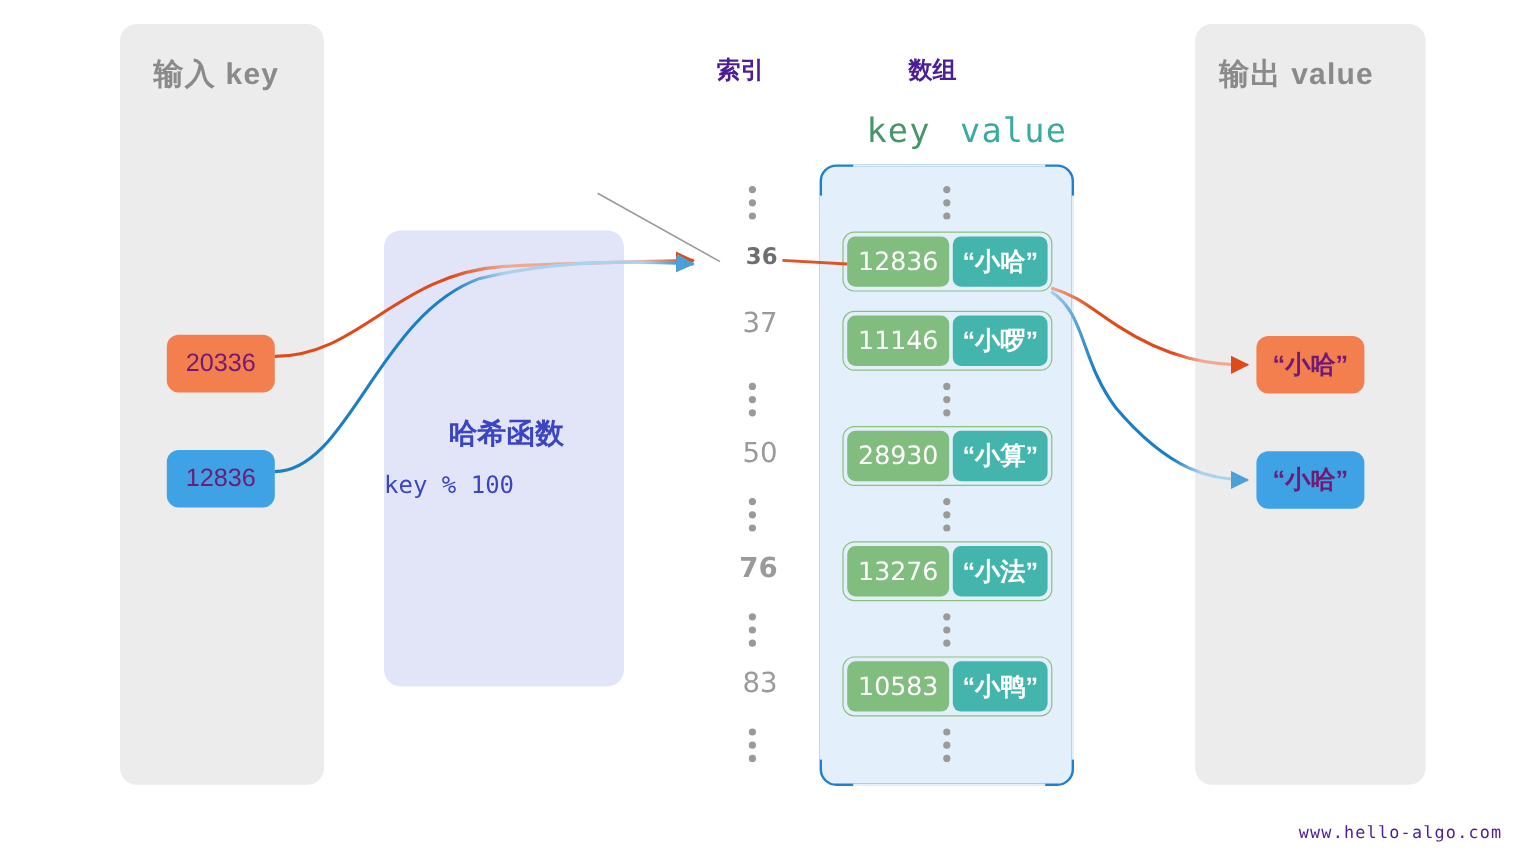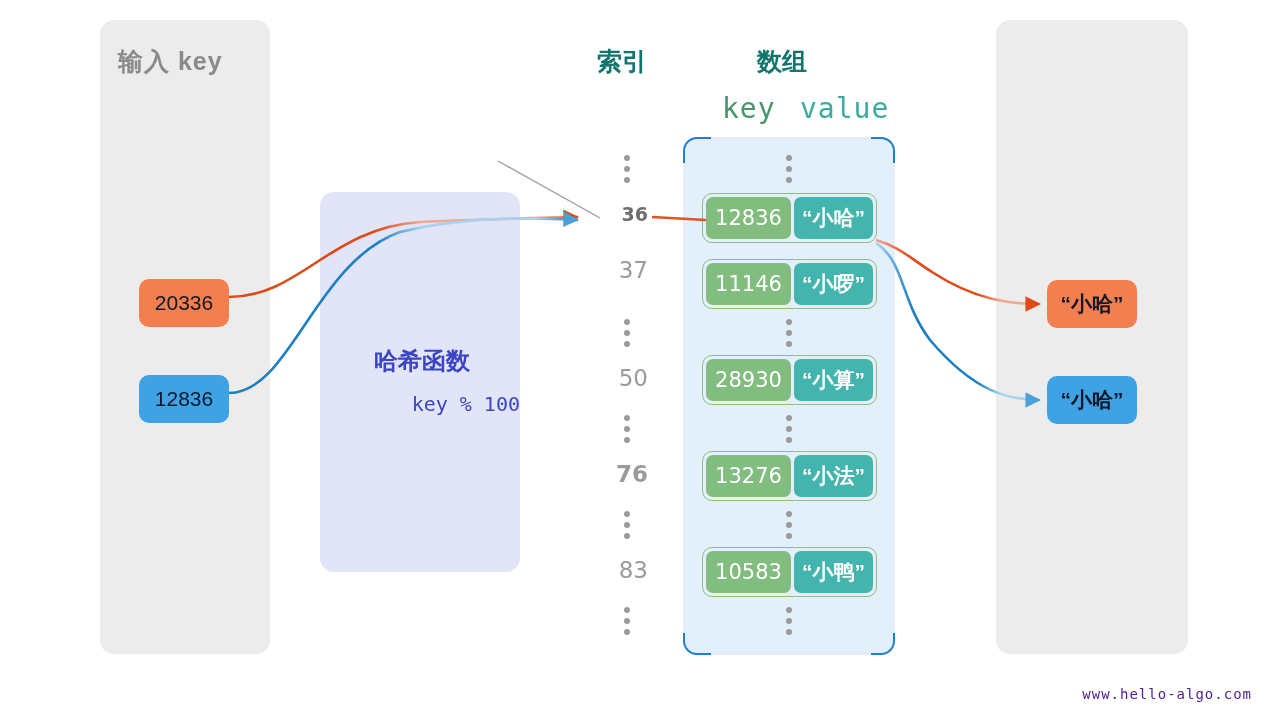--- a/index.html
+++ b/index.html
@@ -20,29 +20,29 @@
   #panel-input{left:100px;top:20px;width:170px;height:634px;}
   #panel-output{left:996px;top:20px;width:192px;height:634px;}
   .panel-title{
     position:absolute;
     color:#8a8a8a;
     font-weight:bold;
     font-size:25px;
     letter-spacing:1px;
     white-space:nowrap;
   }
-  #title-input{left:118px;top:45px;}
+  #title-input{left:128px;top:45px;}
   #title-output{left:1016px;top:45px;}
 
   
   .col-title{
     position:absolute;
-    color:#0f766e;
+    color:#4c1d95;
     font-weight:bold;
-    font-size:25px;
+    font-size:20px;
     white-space:nowrap;
   }
   #title-index{left:597px;top:45px;}
   #title-array{left:757px;top:45px;}
 
   .kv-head{
     position:absolute;
     top:92px;
     font-family:"DejaVu Sans Mono","Liberation Mono",monospace;
     font-size:28px;
@@ -134,30 +134,30 @@
     left:320px;top:192px;width:200px;height:380px;
     background:#e2e5f8;
     border-radius:14px;
   }
   #hash-name{
     position:absolute;left:320px;top:345px;width:204px;
     text-align:center;color:#3b45c4;font-size:24px;font-weight:bold;
   }
   #hash-expr{
     position:absolute;left:320px;top:392px;width:200px;
-    text-align:right;color:#3b45c4;font-size:20px;
+    text-align:left;color:#3b45c4;font-size:20px;
     font-family:"DejaVu Sans Mono","Liberation Mono",monospace;
   }
 
   
   .chip{
     position:absolute;
     width:90px;height:48px;
     border-radius:10px;
-    color:#0f172a;
+    color:#701a75;
     display:flex;align-items:center;justify-content:center;
     font-size:21px;
     text-align:right;
   }
   .chip.orange{background:#f47f4e;}
   .chip.blue{background:#3ea2e5;}
   .chip.cjk{font-weight:bold;}
   #in-key-1{left:139px;top:279px;}
   #in-key-2{left:139px;top:375px;}
   #out-val-1{left:1047px;top:280px;}
@@ -181,20 +181,21 @@
   svg#wires{position:absolute;left:0;top:0;width:1280px;height:720px;pointer-events:none;}
 </style>
 </head>
 <body>
 
 <div id="stage">
 
   <div class="panel" id="panel-input"></div>
   <div class="panel" id="panel-output"></div>
   <div class="panel-title" id="title-input">输入 key</div>
+  <div class="panel-title" id="title-output">输出 value</div>
 
   <div class="col-title" id="title-index">索引</div>
   <div class="col-title" id="title-array">数组</div>
   <div class="kv-head" id="head-key">key</div>
   <div class="kv-head" id="head-value">value</div>
 
   <div id="array-box">
     <div id="array-edge-top"></div>
     <div id="array-edge-bottom"></div>
   </div>

